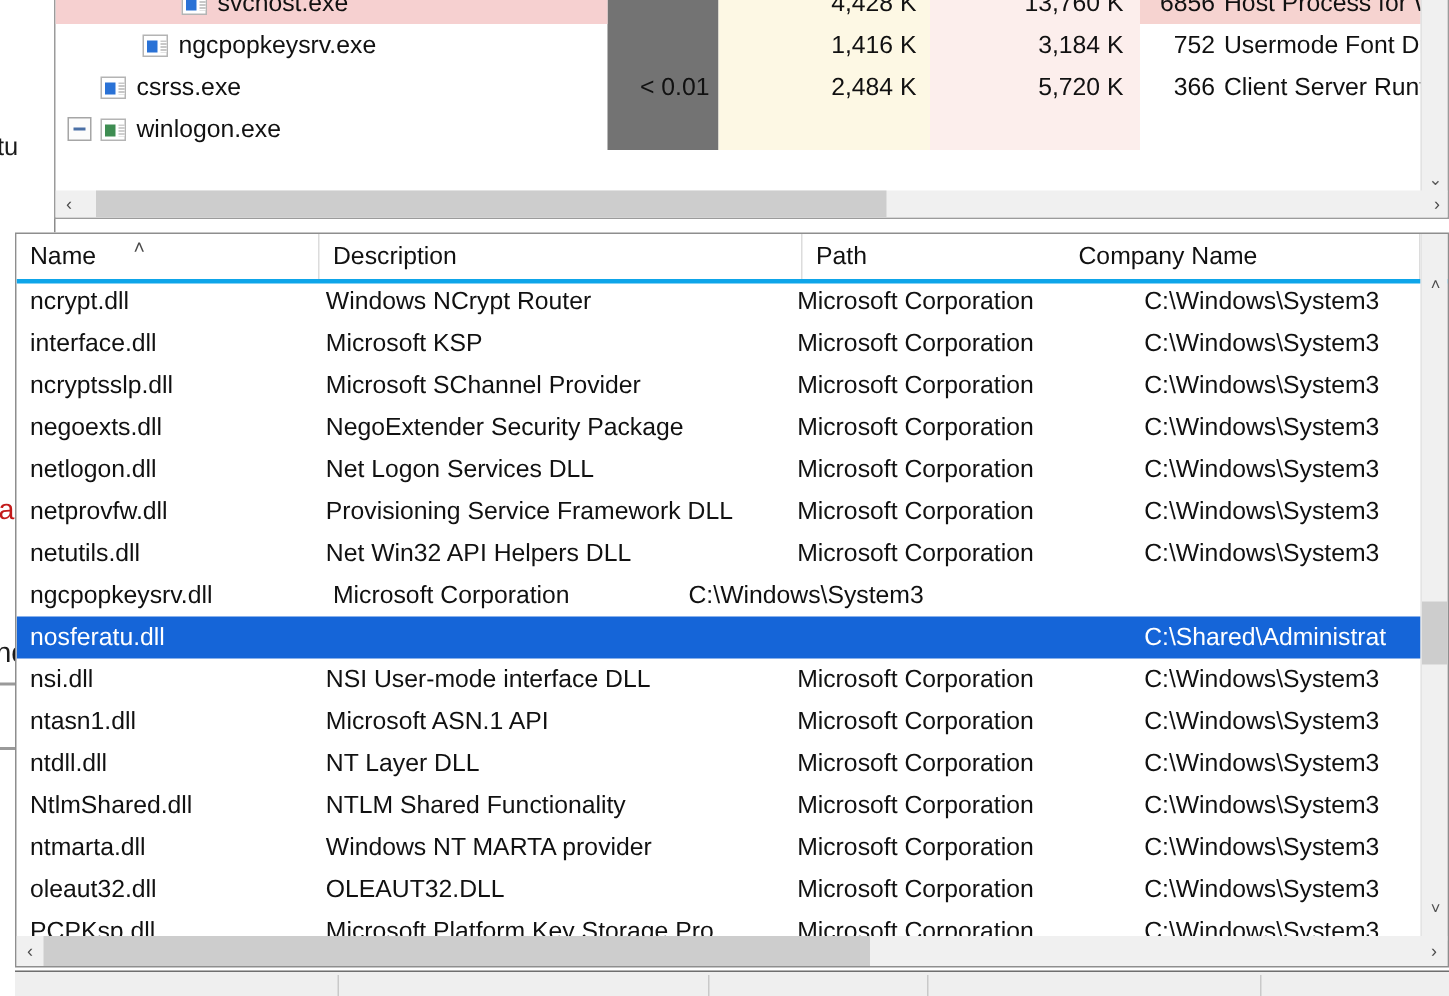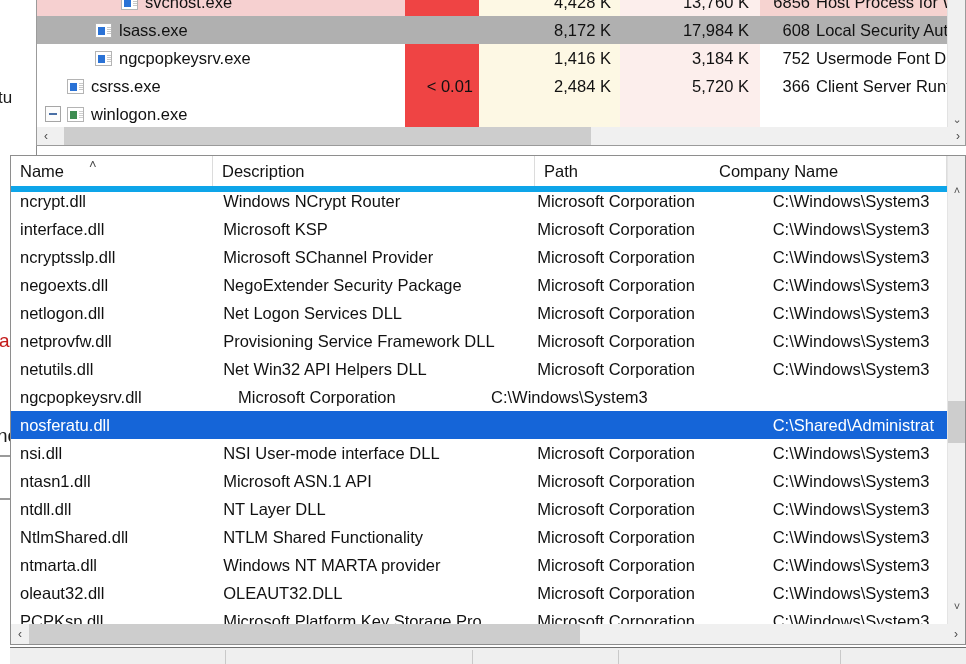--- a/index.html
+++ b/index.html
@@ -95,21 +95,21 @@
     overflow: hidden;
   }
   .prow .cell-desc .pid {
     display: inline-block;
     min-width: 42px;
     text-align: right;
     margin-right: 6px;
   }
 
   
-  .tint-cpu   { background: #ef4444; }
+  .tint-cpu   { background: #737373; }
   .tint-priv  { background: #fdf8e4; }
   .tint-ws    { background: #fceeec; }
   .prow.r-pink  .cell-name { background: #f6d0d0; }
   .prow.r-pink  .cell-desc { background: #f6d3d0; }
   .prow.r-sel   .cell-name,
   .prow.r-sel   .cell-cpu,
   .prow.r-sel   .cell-priv,
   .prow.r-sel   .cell-ws,
   .prow.r-sel   .cell-desc { background: #b0b0b0; }
 
@@ -200,21 +200,21 @@
     background: #ffffff;
     border: 1px solid #8e8e8e;
     box-sizing: border-box;
     overflow: hidden;
     z-index: 3;
   }
   #dll-header {
     position: relative;
     height: 30px;
     background: #ffffff;
-    border-bottom: 6px solid #0ea5e9;
+    border-bottom: 3px solid #0ea5e9;
     display: flex;
     font-size: 16.5px;
     color: #111111;
   }
   #dll-header .hcell {
     position: relative;
     height: 30px;
     display: flex;
     align-items: center;
     padding-left: 9px;
@@ -240,21 +240,20 @@
     height: 440px;
     overflow: hidden;
   }
   .drow {
     height: 28px;
     display: flex;
     align-items: center;
     font-size: 16.5px;
     color: #111111;
     white-space: nowrap;
-    gap: 16px;
   }
   .drow.sel { background: #1565d8; color: #ffffff; }
   .drow .dc {
     height: 28px;
     display: flex; align-items: center;
     padding-left: 9px;
     box-sizing: border-box;
     overflow: hidden;
   }
   .dc-name { width: 202px; }
@@ -340,34 +339,20 @@
         </div>
         <div class="cell-cpu tint-cpu"></div>
         <div class="cell-priv tint-priv">4,428 K</div>
         <div class="cell-ws tint-ws">13,760 K</div>
         <div class="cell-desc">
           <span class="pid">6856</span>
           <span>Host Process for W</span>
         </div>
       </div>
 
-      <div class="prow r-sel">
-        <div class="cell-name">
-          <span class="indent" style="width:58px;"></span>
-          <span class="appicon"></span>
-          <span>lsass.exe</span>
-        </div>
-        <div class="cell-cpu"></div>
-        <div class="cell-priv">8,172 K</div>
-        <div class="cell-ws">17,984 K</div>
-        <div class="cell-desc">
-          <span class="pid">608</span>
-          <span>Local Security Aut</span>
-        </div>
-      </div>
 
       <div class="prow">
         <div class="cell-name">
           <span class="indent" style="width:58px;"></span>
           <span class="appicon"></span>
           <span>ngcpopkeysrv.exe</span>
         </div>
         <div class="cell-cpu tint-cpu"></div>
         <div class="cell-priv tint-priv">1,416 K</div>
         <div class="cell-ws tint-ws">3,184 K</div>

